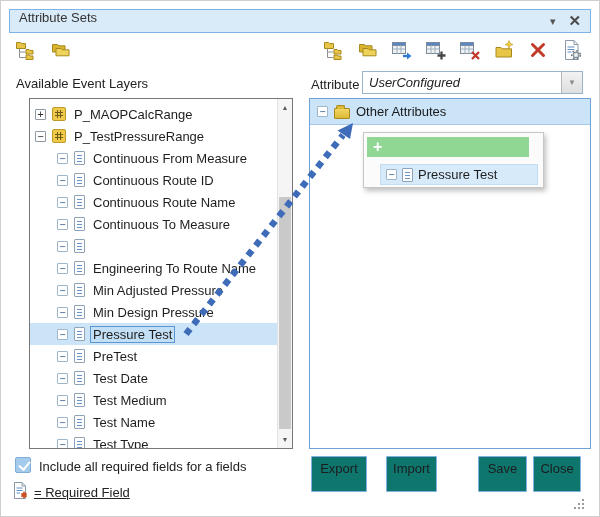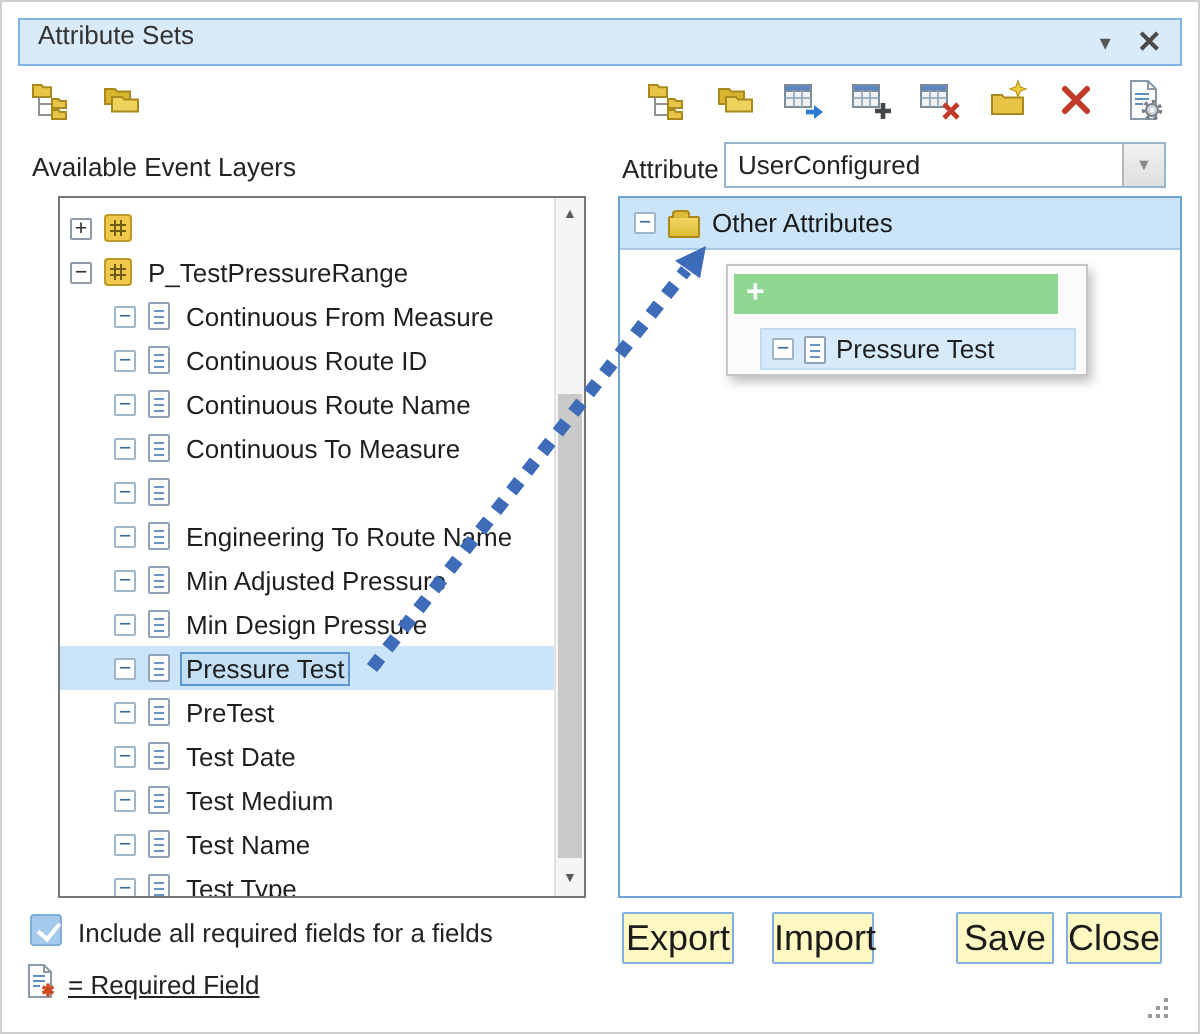--- a/index.html
+++ b/index.html
@@ -18,21 +18,21 @@
   .toolbar { position:absolute; left:14px; right:16px; top:37px; height:24px; display:flex; align-items:center; }
   .tb-left { display:flex; gap:13px; }
   .tb-right { margin-left:auto; display:flex; gap:12px; }
   .tico { width:22px; height:22px; display:block; }
 
   
   .avail-label { position:absolute; left:15px; top:75px; font-size:13px; color:#222; }
   .attrset-label { position:absolute; left:310px; top:76px; font-size:13px; color:#222; }
   .combo { position:absolute; left:361px; top:70px; width:221px; height:23px; background:#fff;
            border:1px solid #9AB4CC; display:flex; }
-  .combo-value { flex:1; font-size:13px; color:#222; padding:3px 16px 0 6px; white-space:nowrap; overflow:hidden; }
+  .combo-value { flex:1; font-size:13px; color:#222; padding:3px 16px 0 6px; white-space:nowrap; overflow:hidden;font-style:italic; }
   .combo-btn { width:21px; border-left:1px solid #B5B5B5; background:linear-gradient(#F2F2F2,#DFDFDF);
                display:flex; align-items:center; justify-content:center; font-size:8px; color:#8A8A8A; }
 
   
   .left-panel { position:absolute; left:28px; top:97px; width:264px; height:351px; background:#fff; border:1px solid #777; }
   .right-panel { position:absolute; left:308px; top:97px; width:282px; height:351px; background:#fff; border:1px solid #6FA3D6; }
 
   
   .tree { position:absolute; left:0; top:0; right:15px; bottom:0; overflow:hidden; padding-top:4px; }
   .trow { display:flex; align-items:center; height:22px; gap:6px; padding-left:5px; white-space:nowrap; font-size:13px; color:#1e1e1e; }
@@ -77,22 +77,22 @@
 
   
   .arrow-overlay { position:absolute; left:0; top:0; width:600px; height:517px; pointer-events:none; z-index:9; }
 
   
   .cb { position:absolute; left:14px; top:456px; width:16px; height:16px; background:#A5CBEC; border:1px solid #7FAEDB; border-radius:2px; }
   .cb::after { content:""; position:absolute; left:5px; top:1px; width:5px; height:9px; border:solid #fff; border-width:0 2px 2px 0; transform:rotate(40deg); }
   .cb-label { position:absolute; left:38px; top:458px; font-size:13px; color:#222; }
   .req-icon { position:absolute; left:12px; top:480px; width:16px; height:19px; }
   .req-label { position:absolute; left:33px; top:484px; font-size:13px; color:#222;text-decoration:underline; }
-  .btn { position:absolute; top:455px; height:26px; background:#fef9c3; border:1px solid #7FB0DF; border-radius:1px;
-         font-size:18px; color:#1c1c1c; text-align:center; line-height:24px; cursor:default; }
+  .btn { position:absolute; top:455px; height:36px; background:#0f766e; border:1px solid #7FB0DF; border-radius:1px;
+         font-size:13px; color:#1c1c1c; text-align:center; line-height:24px; cursor:default; }
   .btn-export { left:310px; width:56px; } .btn-import { left:385px; width:51px; }
   .btn-save { left:477px; width:49px; } .btn-close { left:532px; width:48px; }
 
   .grip { position:absolute; right:14px; bottom:6px; width:11px; height:11px; }
   .grip::after { content:""; position:absolute; width:2px; height:2px; left:0; top:0; background:transparent;
     box-shadow:8px 0 0 #9a9a9a,4px 4px 0 #9a9a9a,8px 4px 0 #9a9a9a,0 8px 0 #9a9a9a,4px 8px 0 #9a9a9a,8px 8px 0 #9a9a9a; }
 </style>
 </head>
 <body>
 
@@ -174,20 +174,21 @@
     <div class="combo-btn">
       <span>▼</span>
     </div>
   </div>
 
   <div class="left-panel">
     <div class="tree">
       <div class="trow lvl1">
         <span class="exp">+</span>
         <span class="ic-layer"></span>
+        <span class="tlabel">P_MAOPCalcRange</span>
       </div>
       <div class="trow lvl1">
         <span class="exp">−</span>
         <span class="ic-layer"></span>
         <span class="tlabel">P_TestPressureRange</span>
       </div>
       <div class="trow lvl2">
         <span class="exp">−</span>
         <span class="ic-field"></span>
         <span class="tlabel">Continuous From Measure</span>

